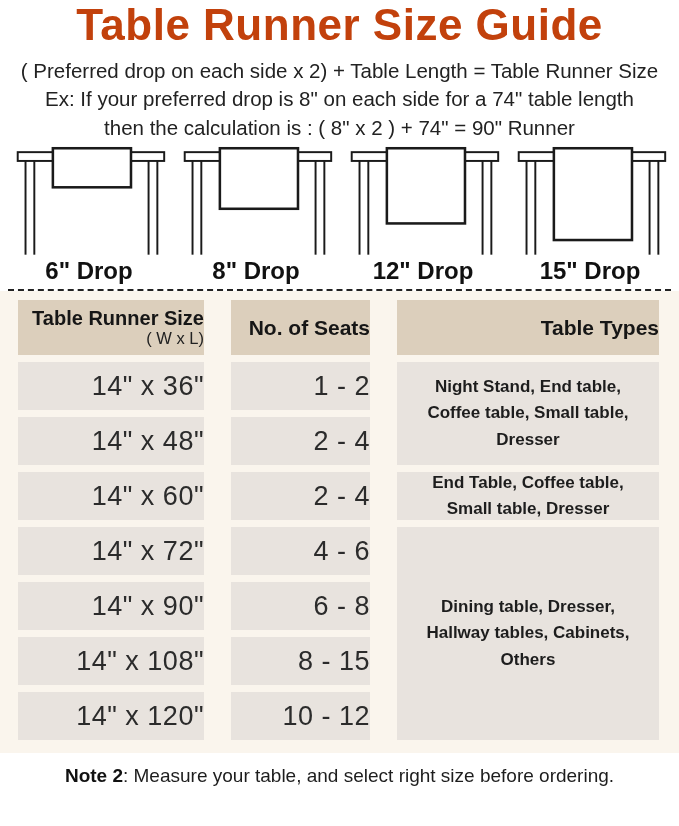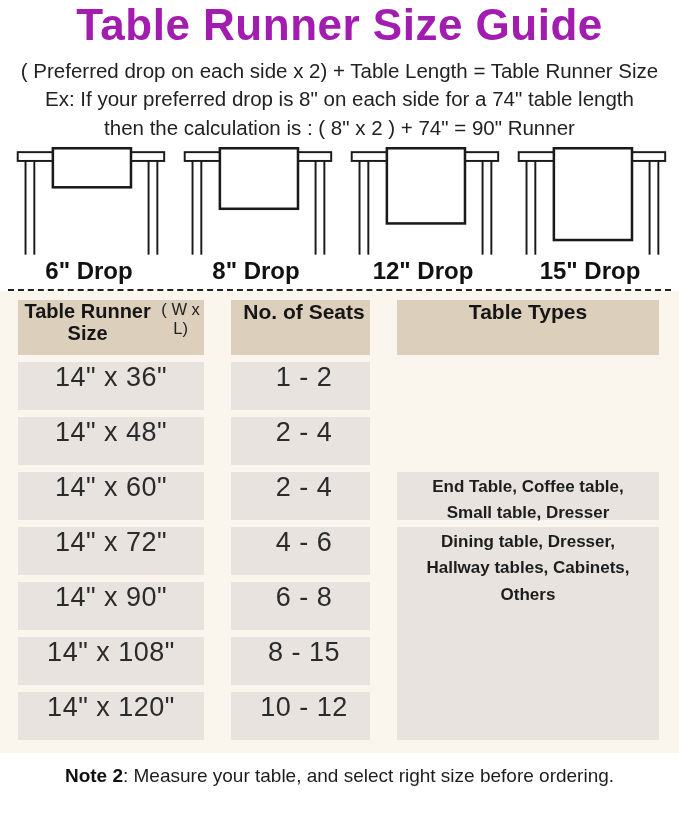--- a/index.html
+++ b/index.html
@@ -8,21 +8,21 @@
     width: 679px; height: 826px;
     background: #ffffff;
     font-family: "Liberation Sans", "DejaVu Sans", sans-serif;
     color: #1a1a1a;
     overflow: hidden;
   }
   
   .header { text-align: center; padding-top: 2px; }
   .title {
     font-size: 44px; font-weight: 700; letter-spacing: 0.5px;
-    color: #a21caf; line-height: 1.05; margin-bottom: 9px;
+    color: #c2410c; line-height: 1.05; margin-bottom: 9px;
   }
   .formula-line { font-size: 20.5px; color: #222; line-height: 1.38; }
   
   .illustrations {
     display: flex; justify-content: space-between;
     padding: 2px 6px 0 6px; height: 112px;
   }
   .illustrations figure { width: 166px; height: 112px; }
   .illustrations svg { display: block; width: 166px; height: 112px; }
   .drop-labels {
@@ -44,22 +44,22 @@
     height: 462px;
   }
   .size-grid {
     display: grid;
     grid-template-columns: 186px 139px 262px;
     grid-template-rows: 55px repeat(7, 48px);
     column-gap: 27px; row-gap: 7px;
     padding-left: 18px;
   }
   .cell {
-    display: flex; flex-direction: row;
-    align-items: flex-start; justify-content: center;
+    display: flex; flex-direction: column;
+    align-items: flex-end; justify-content: center;
     text-align: center;
   }
   .head { background: #dccfbc; }
   .body-cell { background: #e8e3de; }
   .head-main { font-size: 20px; font-weight: 700; color: #161616; line-height: 1.1; }
   .head-sub  { font-size: 16.5px; font-weight: 400; color: #222; line-height: 1.15; }
   .head-single { font-size: 21px; font-weight: 700; color: #161616; }
   .size-text, .seats-text { font-size: 27px; font-weight: 400; color: #2b2b2b; letter-spacing: 0.5px; }
   .types-text {
     font-size: 17px; font-weight: 700; color: #1d1d1d;
@@ -161,20 +161,21 @@
     <div class="cell body-cell size-text c1 r7">14" x 120"</div>
 
     <div class="cell body-cell seats-text c2 r1">1 - 2</div>
     <div class="cell body-cell seats-text c2 r2">2 - 4</div>
     <div class="cell body-cell seats-text c2 r3">2 - 4</div>
     <div class="cell body-cell seats-text c2 r4">4 - 6</div>
     <div class="cell body-cell seats-text c2 r5">6 - 8</div>
     <div class="cell body-cell seats-text c2 r6">8 - 15</div>
     <div class="cell body-cell seats-text c2 r7">10 - 12</div>
 
+    <div class="cell body-cell types-text c3 g1">Night Stand, End table, Coffee table, Small table, Dresser</div>
     <div class="cell body-cell types-text c3 g3">Dining table, Dresser, Hallway tables, Cabinets, Others</div>
     <div class="cell body-cell types-text c3 g2">End Table, Coffee table, Small table, Dresser</div>
 
   </div>
 </div>
 
 <div class="notes">
   <p class="note"><strong>Note 2</strong><span>: Measure your table, and select right size before ordering.</span></p>
 </div>
 

